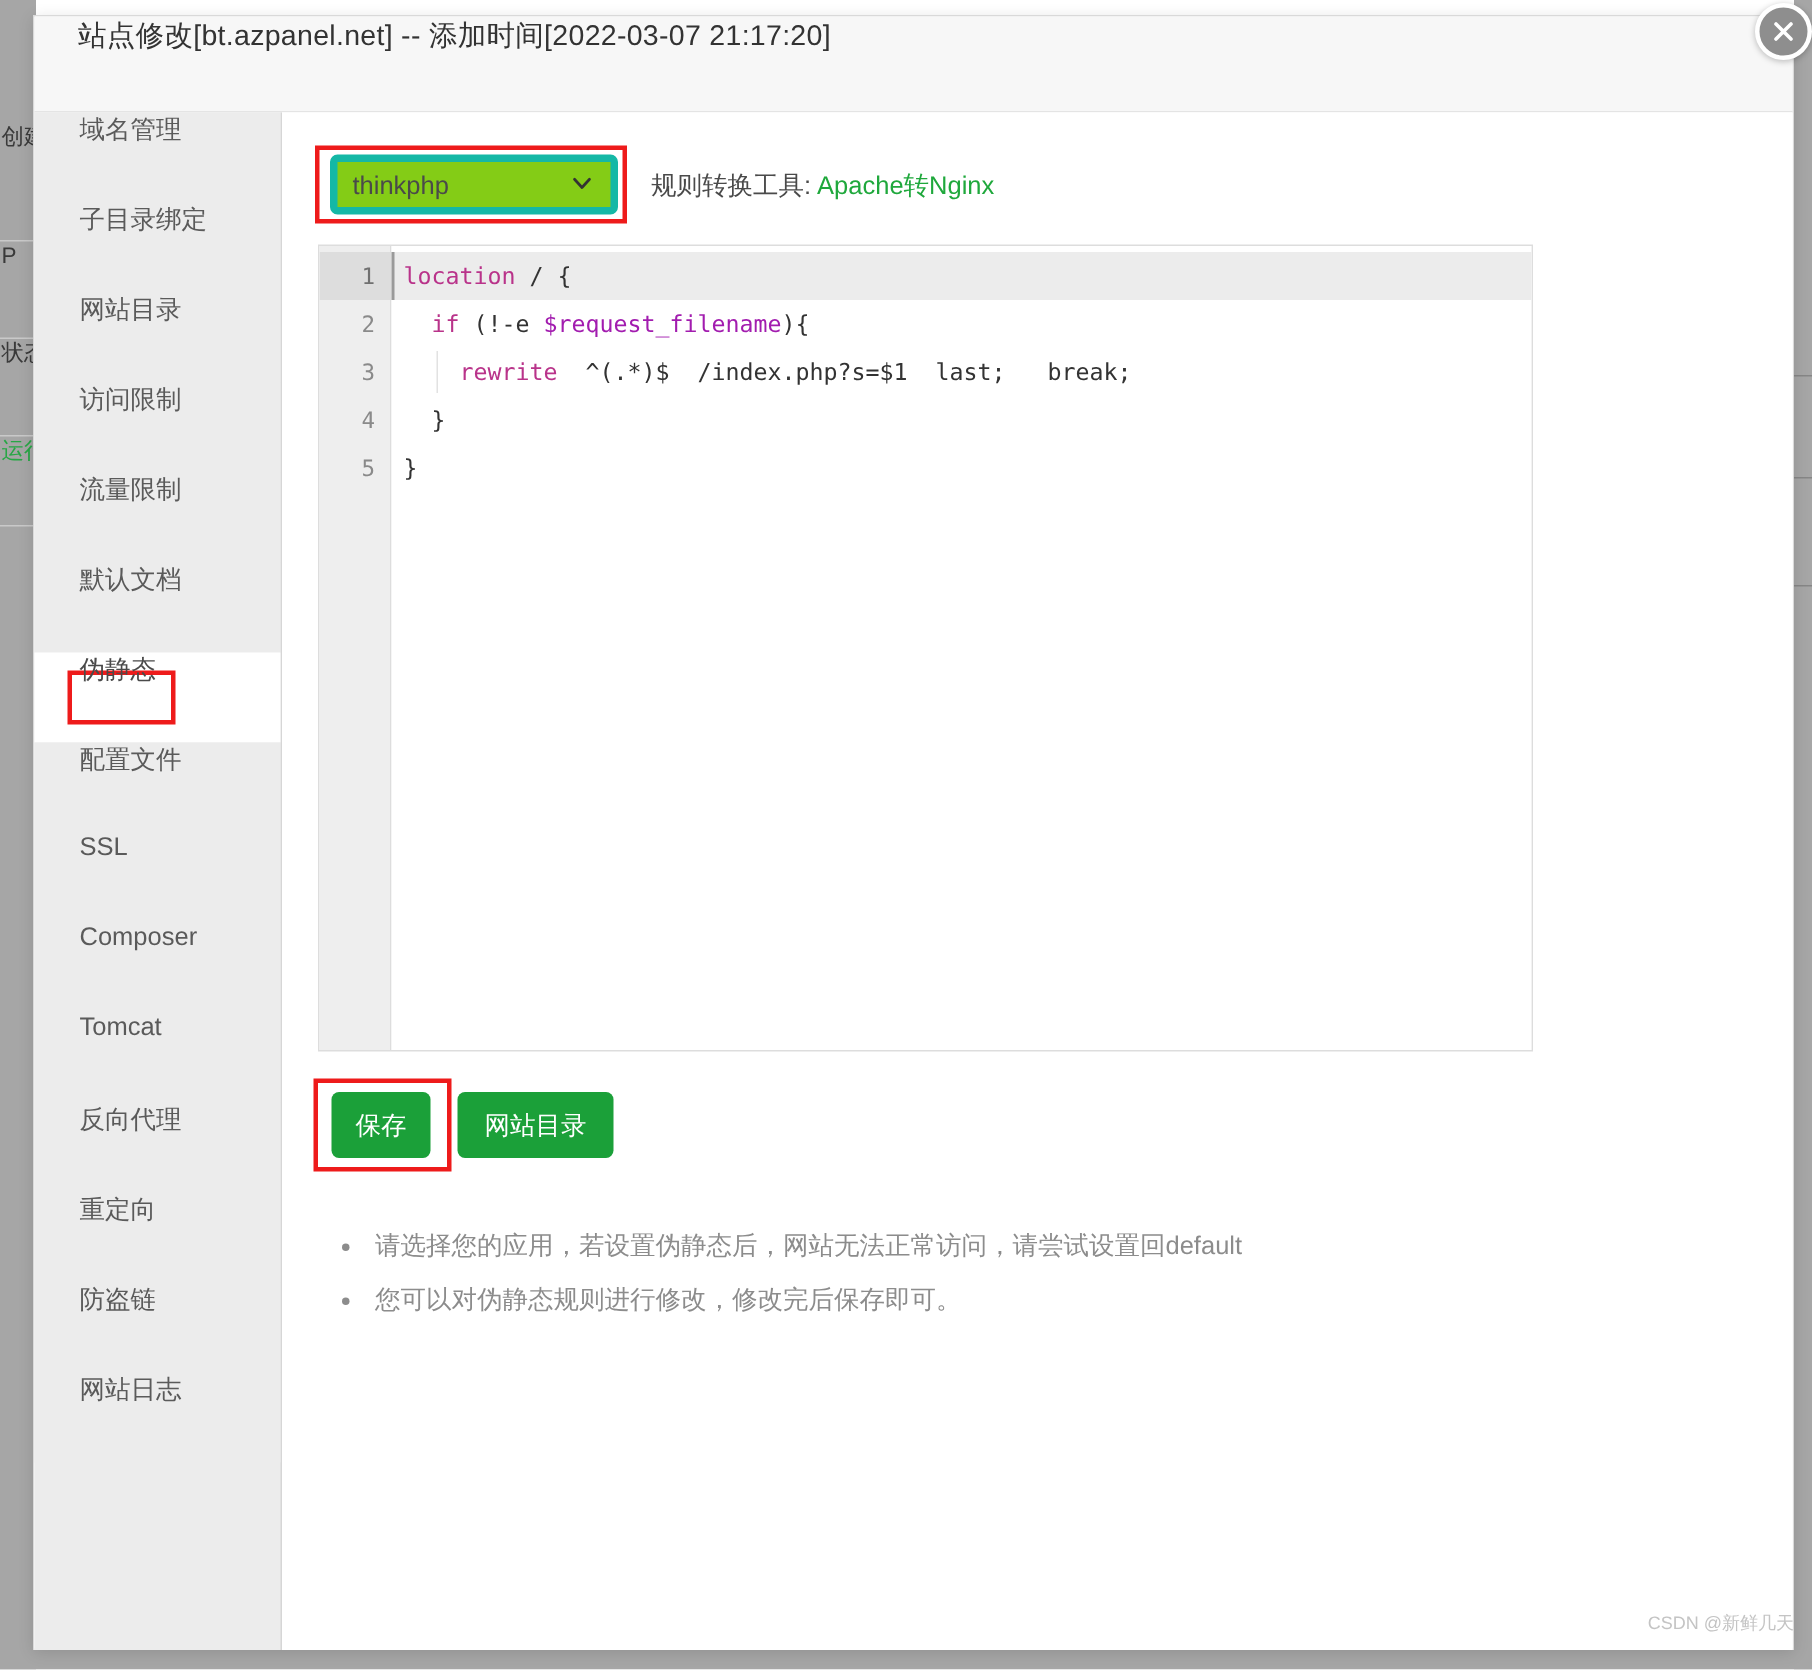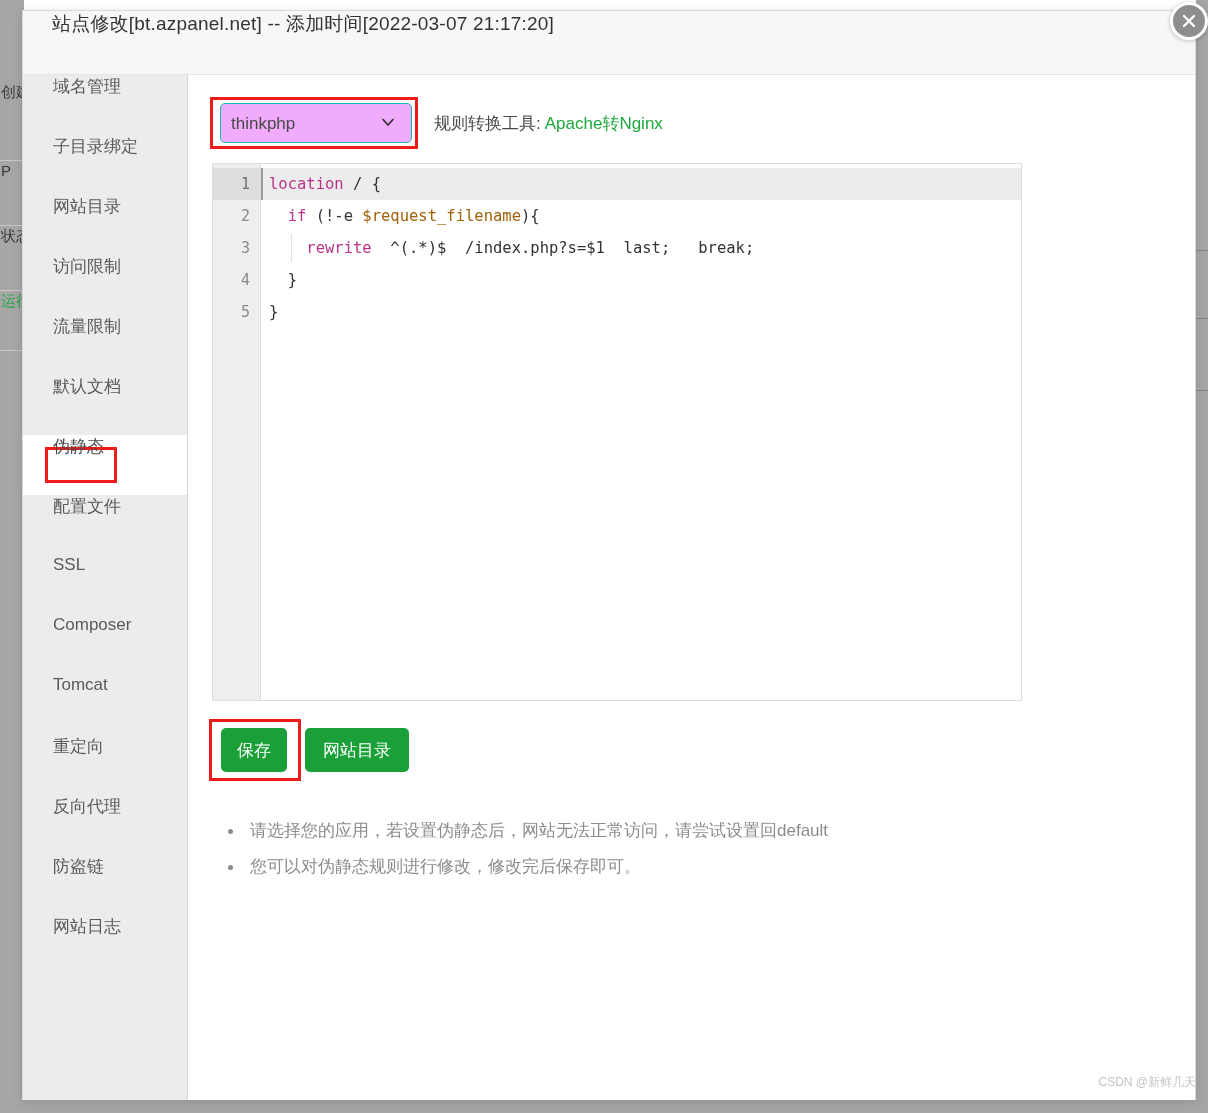--- a/index.html
+++ b/index.html
@@ -161,23 +161,23 @@
     width: 208px;
     height: 52px;
     border: 3px solid #ee1b1b;
     pointer-events: none;
   }
   #app-select {
     width: 192px;
     height: 40px;
     margin-left: 8px;
     margin-top: 0px;
-    border: 1px solid #14b8a6;
+    border: 5px solid #14b8a6;
     border-radius: 5px;
-    background: #f0abfc;
+    background: #84cc16;
     font-size: 17px;
     color: #4a4a4a;
     padding: 0 10px;
     appearance: none;
     -webkit-appearance: none;
     font-family: "Liberation Sans", sans-serif;
     position: relative;
     z-index: 2;
     cursor: pointer;
   }
@@ -261,21 +261,21 @@
     background: #9a9a9a;
   }
   .code-line.indent-guide::before {
     content: "";
     position: absolute;
     left: 30px; top: 2px;
     width: 1px; height: 28px;
     background: #e2e2e2;
   }
   .tok-kw  { color: #b9338a; }
-  .tok-var { color: #a16207; }
+  .tok-var { color: #a21caf; }
   .tok-pln { color: #333333; }
 
   
   #btn-row {
     margin-top: 22px;
     display: flex;
     align-items: flex-start;
     position: relative;
     height: 56px;
   }
@@ -413,24 +413,24 @@
         <div class="side-item">
           <span class="side-label">SSL</span>
         </div>
         <div class="side-item">
           <span class="side-label">Composer</span>
         </div>
         <div class="side-item">
           <span class="side-label">Tomcat</span>
         </div>
         <div class="side-item">
+          <span class="side-label">反向代理</span>
+        </div>
+        <div class="side-item">
           <span class="side-label">重定向</span>
-        </div>
-        <div class="side-item">
-          <span class="side-label">反向代理</span>
         </div>
         <div class="side-item">
           <span class="side-label">防盗链</span>
         </div>
         <div class="side-item">
           <span class="side-label">网站日志</span>
         </div>
       </nav>
 
       <section id="content">

